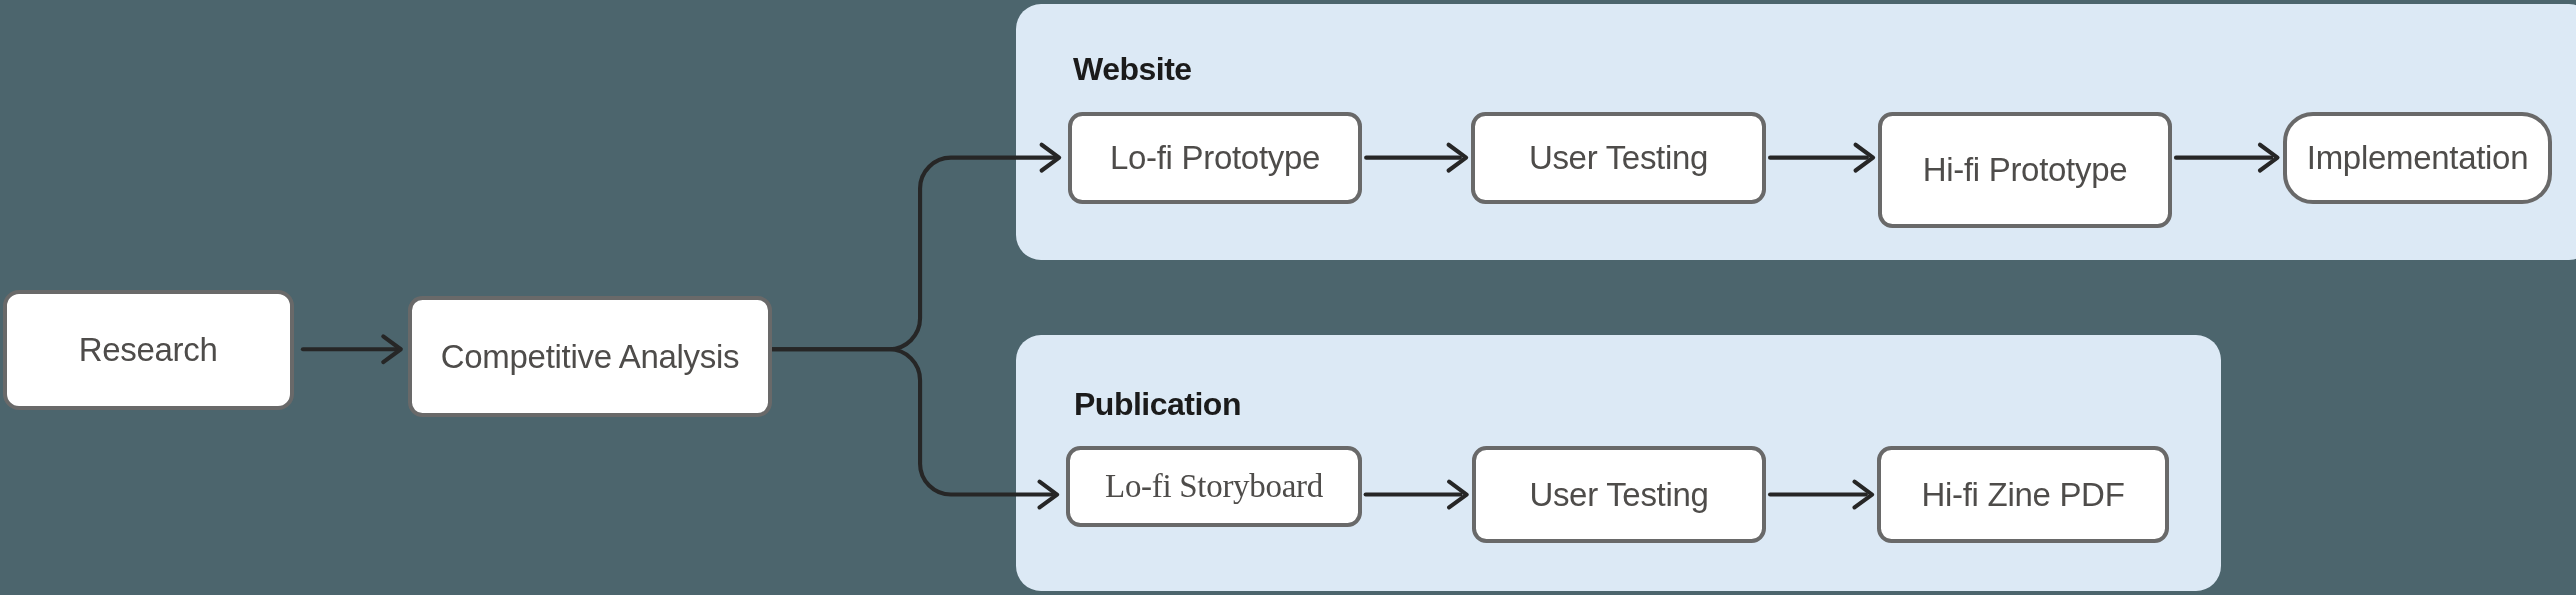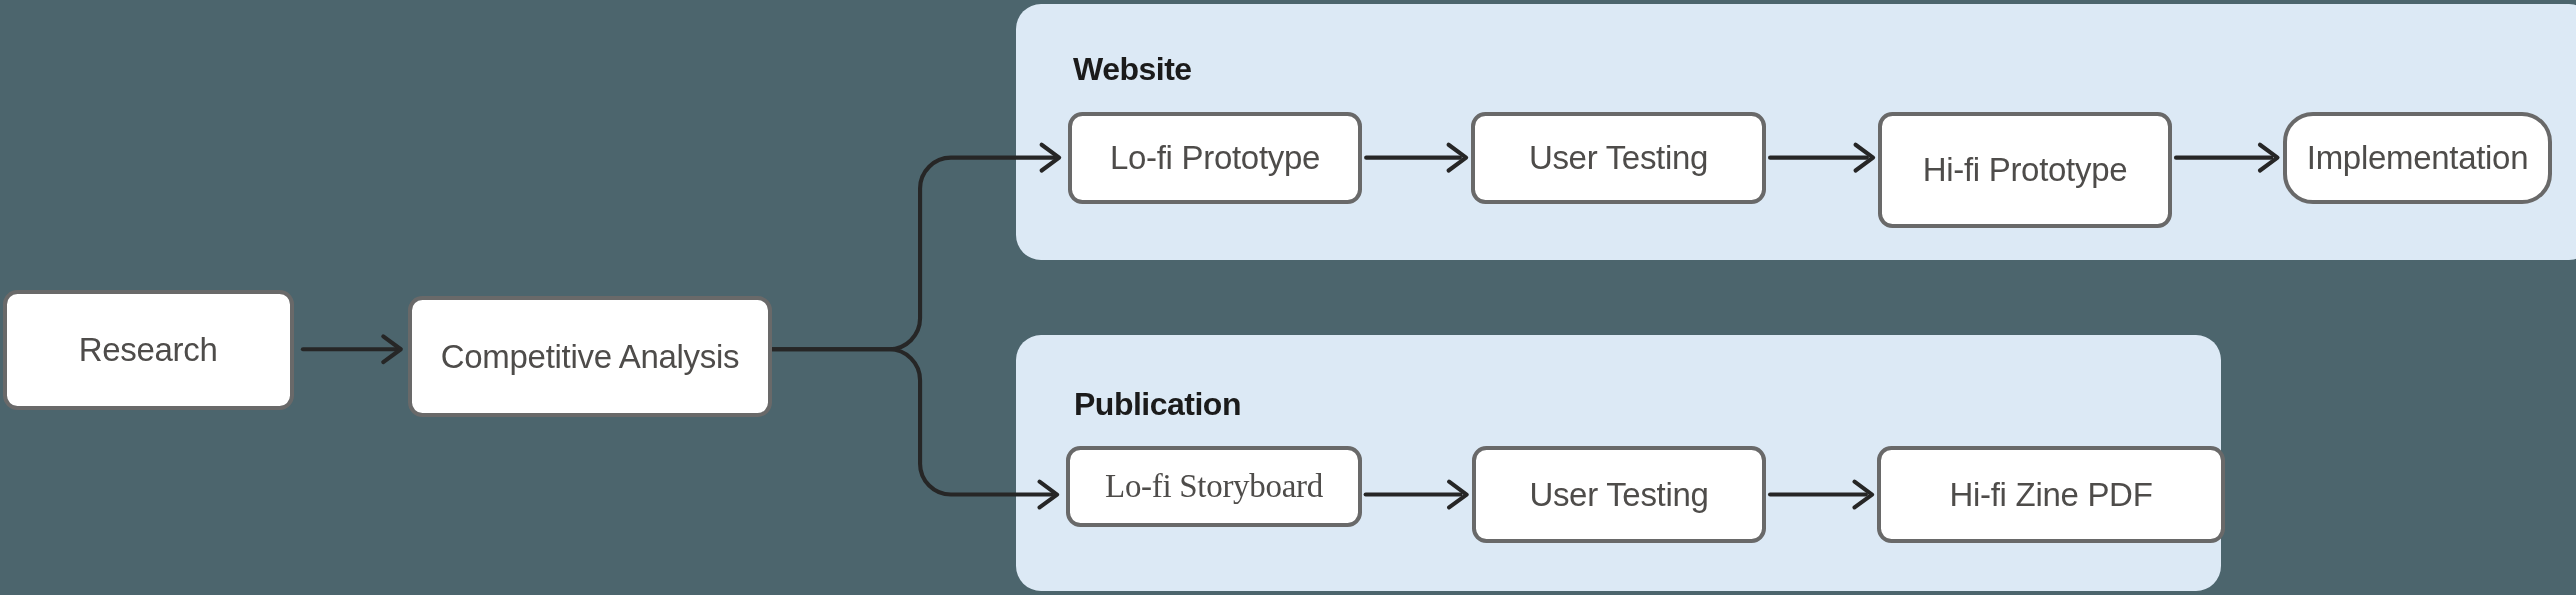--- a/index.html
+++ b/index.html
@@ -73,31 +73,31 @@
     stroke-width: 8px;
     stroke-linecap: round;
     stroke-linejoin: round;
   }
   
   .group.website     { left: 1016px; top: 4.1px;   width: 1578px; height: 256px; }
   .group.publication { left: 1016px; top: 335px; width: 1205px; height: 256px; }
   .group.website     .group-label { left: 49px; top: 39px; }
   .group.publication .group-label { left: 50px; top: 43px; }
   
-  .node.research             { left: 2.6px;   top: 290px; width: 291px; height: 120px; }
+  .node.research             { left: 2.6px;   top: 290px; width: 291px; height: 120px; border-radius: 16px; }
   .node.competitive-analysis { left: 408px; top: 296px; width: 364px; height: 121px; }
   
   .node.lofi-prototype { left: 52px;  top: 108px; width: 294px; height: 92px; }
   .node.user-testing-w { left: 455px;  top: 108px; width: 295px; height: 92px; }
   .node.hifi-prototype { left: 862px; top: 108px; width: 294px; height: 116px; }
   .node.implementation { left: 1267px; top: 108px; width: 269px; height: 92px; border-radius: 30px; }
   
   .node.lofi-storyboard { left: 50px;   top: 111px; width: 296px; height: 81px; font-family: Liberation Serif, serif; }
   .node.user-testing-p  { left: 456px;  top: 111px; width: 294px; height: 97px; }
-  .node.hifi-zine-pdf   { left: 861px; top: 111px; width: 348px; height: 97px; }
+  .node.hifi-zine-pdf   { left: 861px; top: 111px; width: 292px; height: 97px; }
 </style>
 </head>
 <body>
 
 <div class="canvas">
 
   <svg class="connector-layer" width="2601" height="595" viewBox="0 0 5049 1155">
 
     <path d="M 588 678 L 772 678"></path>
     <path d="M 744 653 L 778 678 L 744 703"></path>

